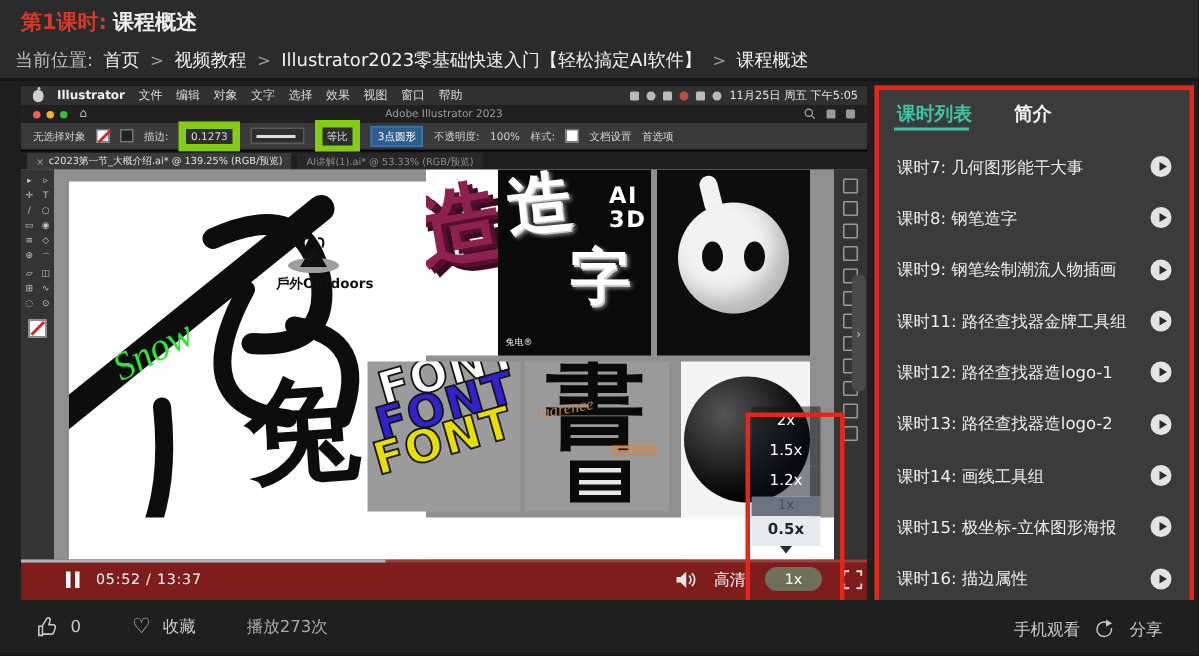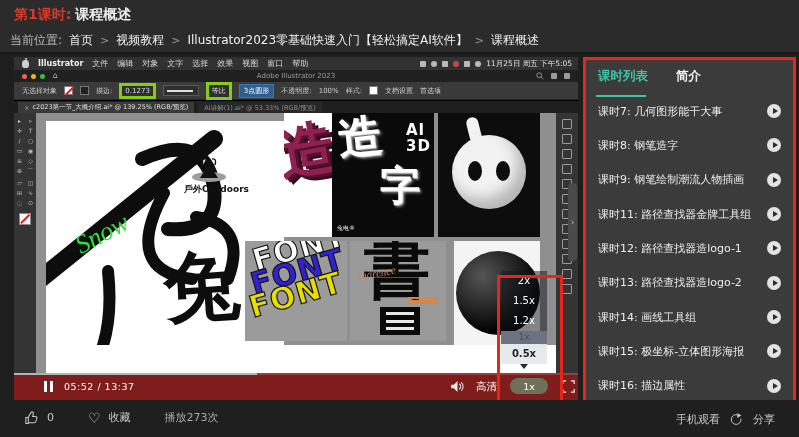--- a/index.html
+++ b/index.html
@@ -28,21 +28,21 @@
   .lights{display:flex;gap:4px;margin-left:8px;}
   .lt{width:5px;height:5px;border-radius:50%;}
   .lt.r{background:#f35f57;}.lt.y{background:#f0b32e;}.lt.g{background:#36c23f;}
   .home-ic{margin-left:8px;color:#bdbdbd;font-size:8px;line-height:8px;}
   .ai-title{position:absolute;left:0;right:0;text-align:center;}
   .tb-right{margin-left:auto;display:flex;gap:7px;align-items:center;padding-right:8px;}
   .ai-options{position:absolute;left:0;top:25px;width:100%;height:18px;background:#3a3a3a;border-bottom:1px solid #262626;display:flex;align-items:center;gap:7px;padding-left:8px;box-sizing:border-box;font-size:7px;color:#cfcfcf;white-space:nowrap;}
   .sw{width:9px;height:9px;box-sizing:border-box;border:1px solid #777;background:#fff;position:relative;flex:0 0 auto;}
   .sw.none::after{content:"";position:absolute;left:-1px;top:3px;width:11px;height:1.5px;background:#d22;transform:rotate(-45deg);}
   .sw.dark{background:#222;}
-  .stepbox{border:3px solid #84cc16;background:#2e2e2e;padding:1px 3px;color:#ddd;}
+  .stepbox{border:5px solid #84cc16;background:#2e2e2e;padding:1px 3px;color:#ddd;}
   .linepreview{width:34px;height:9px;border:1px solid #5a5a5a;background:#2e2e2e;display:flex;align-items:center;}
   .linepreview i{display:block;width:26px;height:2px;background:#ddd;margin-left:3px;}
   .bluebox{background:#2e5d8e;border:1px solid #3f77ad;color:#fff;padding:1px 4px;}
   .optbtn{color:#d8d8d8;}
   .ai-tabs{position:absolute;left:0;top:44px;width:100%;height:12px;background:#1f1f1f;display:flex;align-items:flex-end;font-size:6.5px;}
   .ai-tab{height:11px;display:flex;align-items:center;gap:3px;padding:0 6px;background:#3a3a3a;color:#e0e0e0;margin-left:4px;}
   .ai-tab.inactive{background:#272727;color:#8f8f8f;align-items:flex-end;}
   .ai-tab .x{color:#aaa;}
   .workspace{position:absolute;left:0;top:56px;width:100%;height:260px;background:#8f8f8f;}
   .toolbar{position:absolute;left:0;top:0;width:22px;height:100%;background:#343434;display:grid;grid-template-columns:1fr 1fr;align-content:start;justify-items:center;row-gap:3px;padding-top:4px;font-size:6px;color:#c0c0c0;}
@@ -102,21 +102,21 @@
   .sp-row{height:20px;line-height:20px;background:rgba(16,20,26,.5);color:#fff;}
   .sp-row.current{height:13px;line-height:13px;background:#6b7380;color:rgba(25,30,38,.45);font-size:9px;}
   .sp-row.light{background:rgba(228,231,235,.88);color:#1c232c;font-weight:bold;}
   .sp-pointer{height:8px;position:relative;}
   .sp-pointer::after{content:"";position:absolute;left:50%;top:0;margin-left:-4px;border-left:4px solid transparent;border-right:4px solid transparent;border-top:5px solid #262b33;}
   .anno{position:absolute;border:3px solid #e8251b;box-sizing:border-box;z-index:9;pointer-events:none;}
   .anno1{left:483px;top:218px;width:66px;height:130px;}
   
   .sidebar{position:absolute;left:583px;top:57px;width:213px;height:351px;background:#3b3b3b;border:3px solid #e8251b;box-sizing:border-box;}
   .sb-tabs{position:absolute;left:12px;top:8px;display:flex;gap:28px;font-size:12.5px;font-weight:bold;}
-  .sb-tab{color:#f0f0f0;position:relative;padding-bottom:12px;}
+  .sb-tab{color:#f0f0f0;position:relative;padding-bottom:2px;}
   .sb-tab.active{color:#3fc2a7;}
   .sb-tab.active::after{content:"";position:absolute;left:-2px;bottom:0;width:50px;height:2px;background:#3fc2a7;}
   .sb-list{position:absolute;left:0;top:34px;right:0;bottom:2px;display:flex;flex-direction:column;}
   .lesson{flex:1;display:flex;align-items:center;justify-content:space-between;padding:0 12px;font-size:11px;color:#ececec;}
   .play-ic{width:14px;height:14px;border-radius:50%;background:#e3e3e3;position:relative;flex:0 0 auto;}
   .play-ic::after{content:"";position:absolute;left:5.5px;top:4px;border-left:5px solid #2b2b2b;border-top:3.5px solid transparent;border-bottom:3.5px solid transparent;}
   
   .footer{position:absolute;left:0;top:400px;width:799px;height:37px;background:#1f1f1f;}
   .f-left{position:absolute;left:24px;top:10px;display:flex;align-items:center;gap:8px;font-size:11px;color:#c9c9c9;}
   .f-gap{width:18px;}

